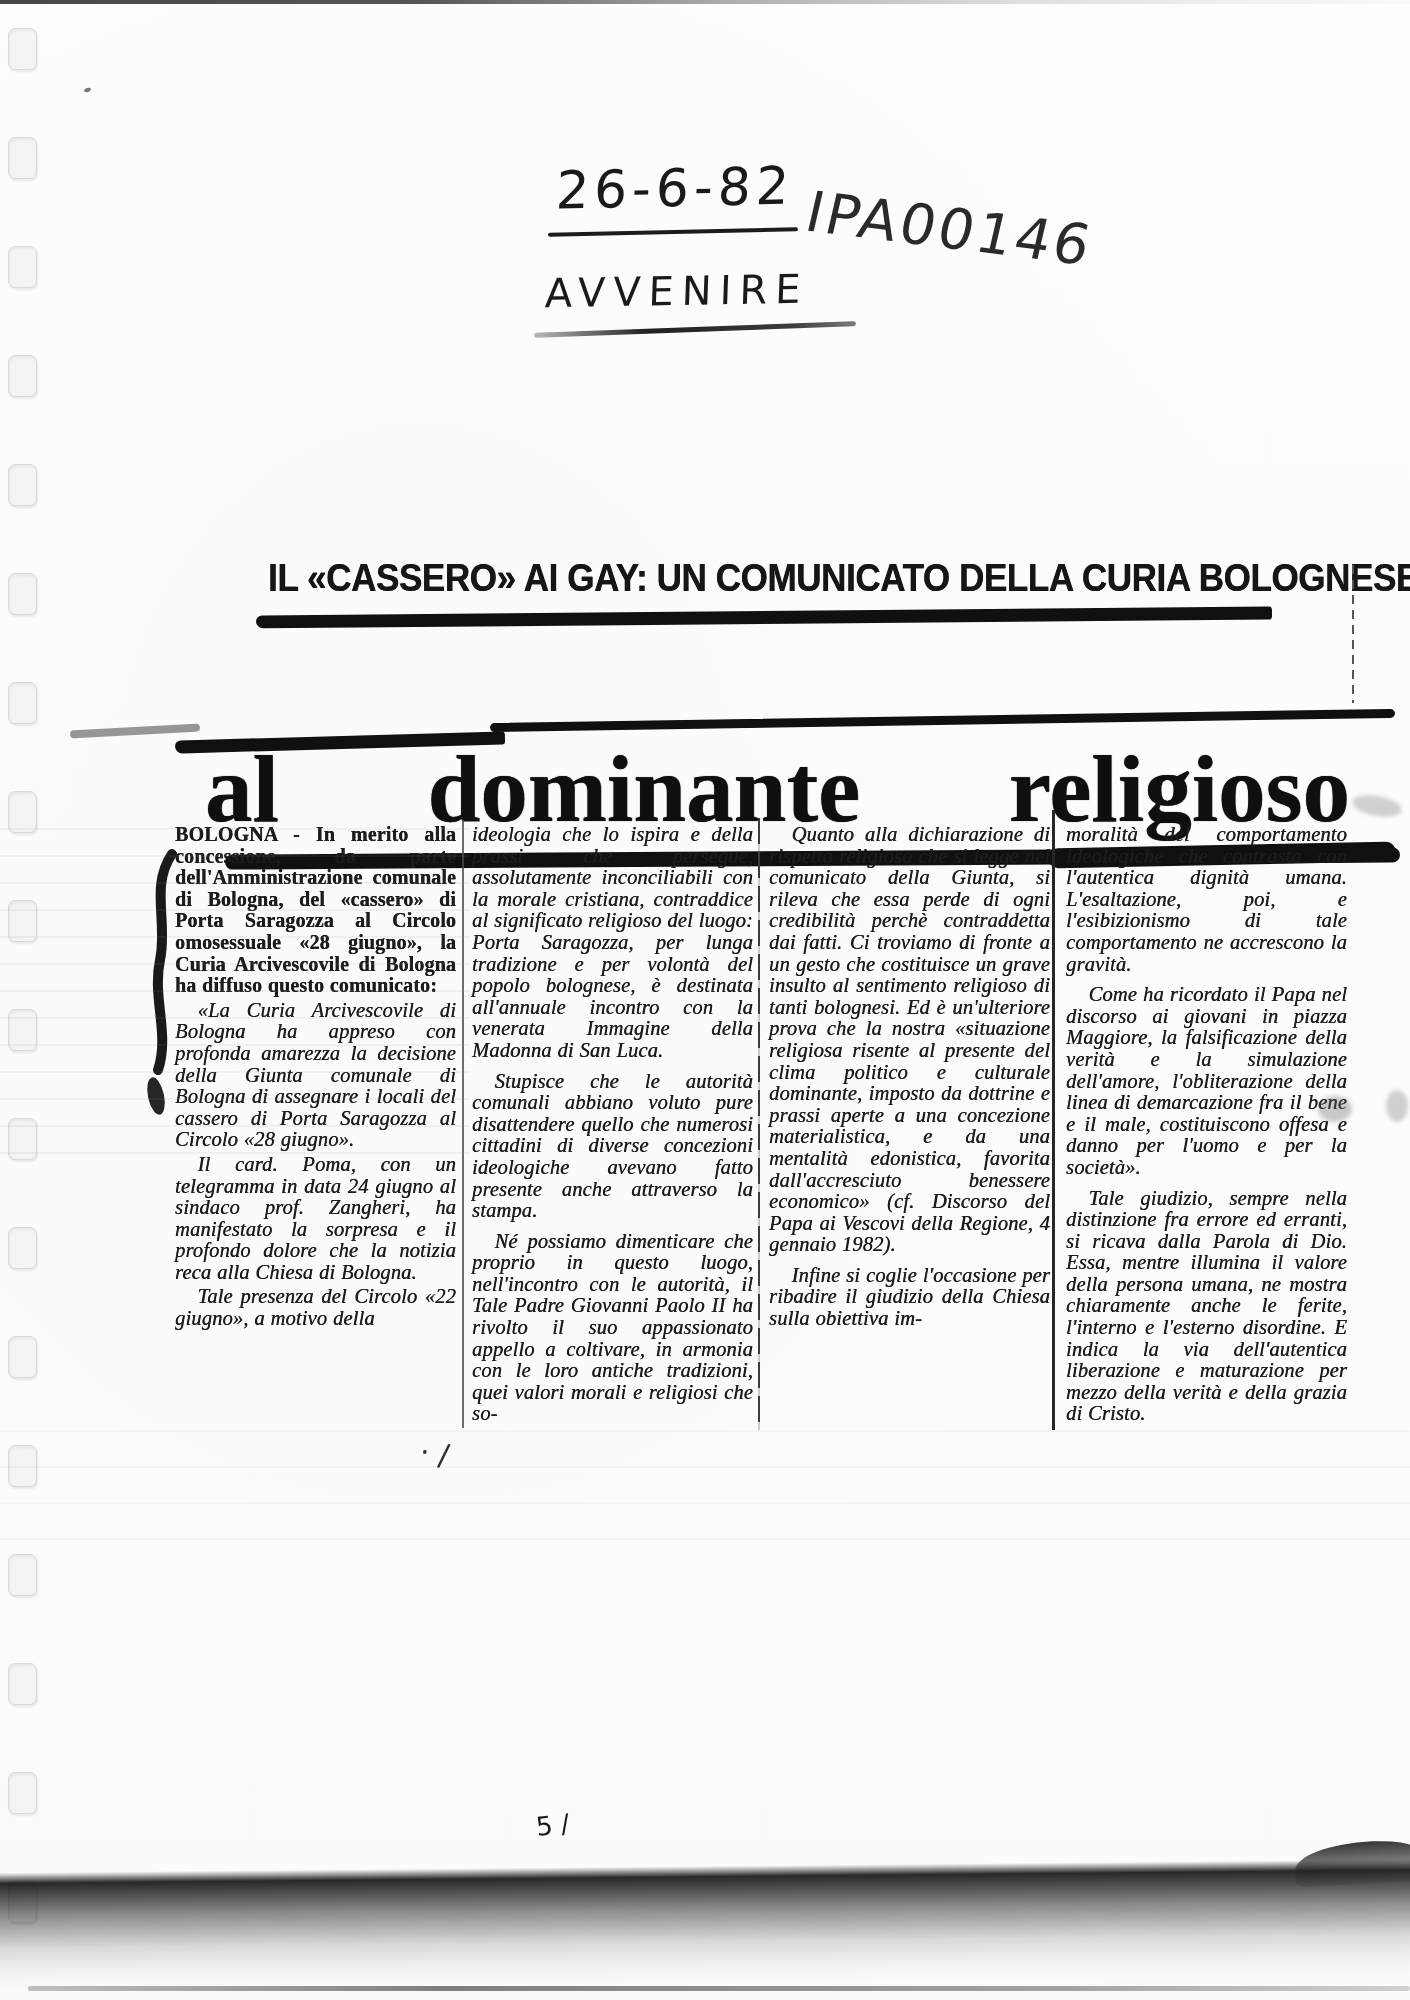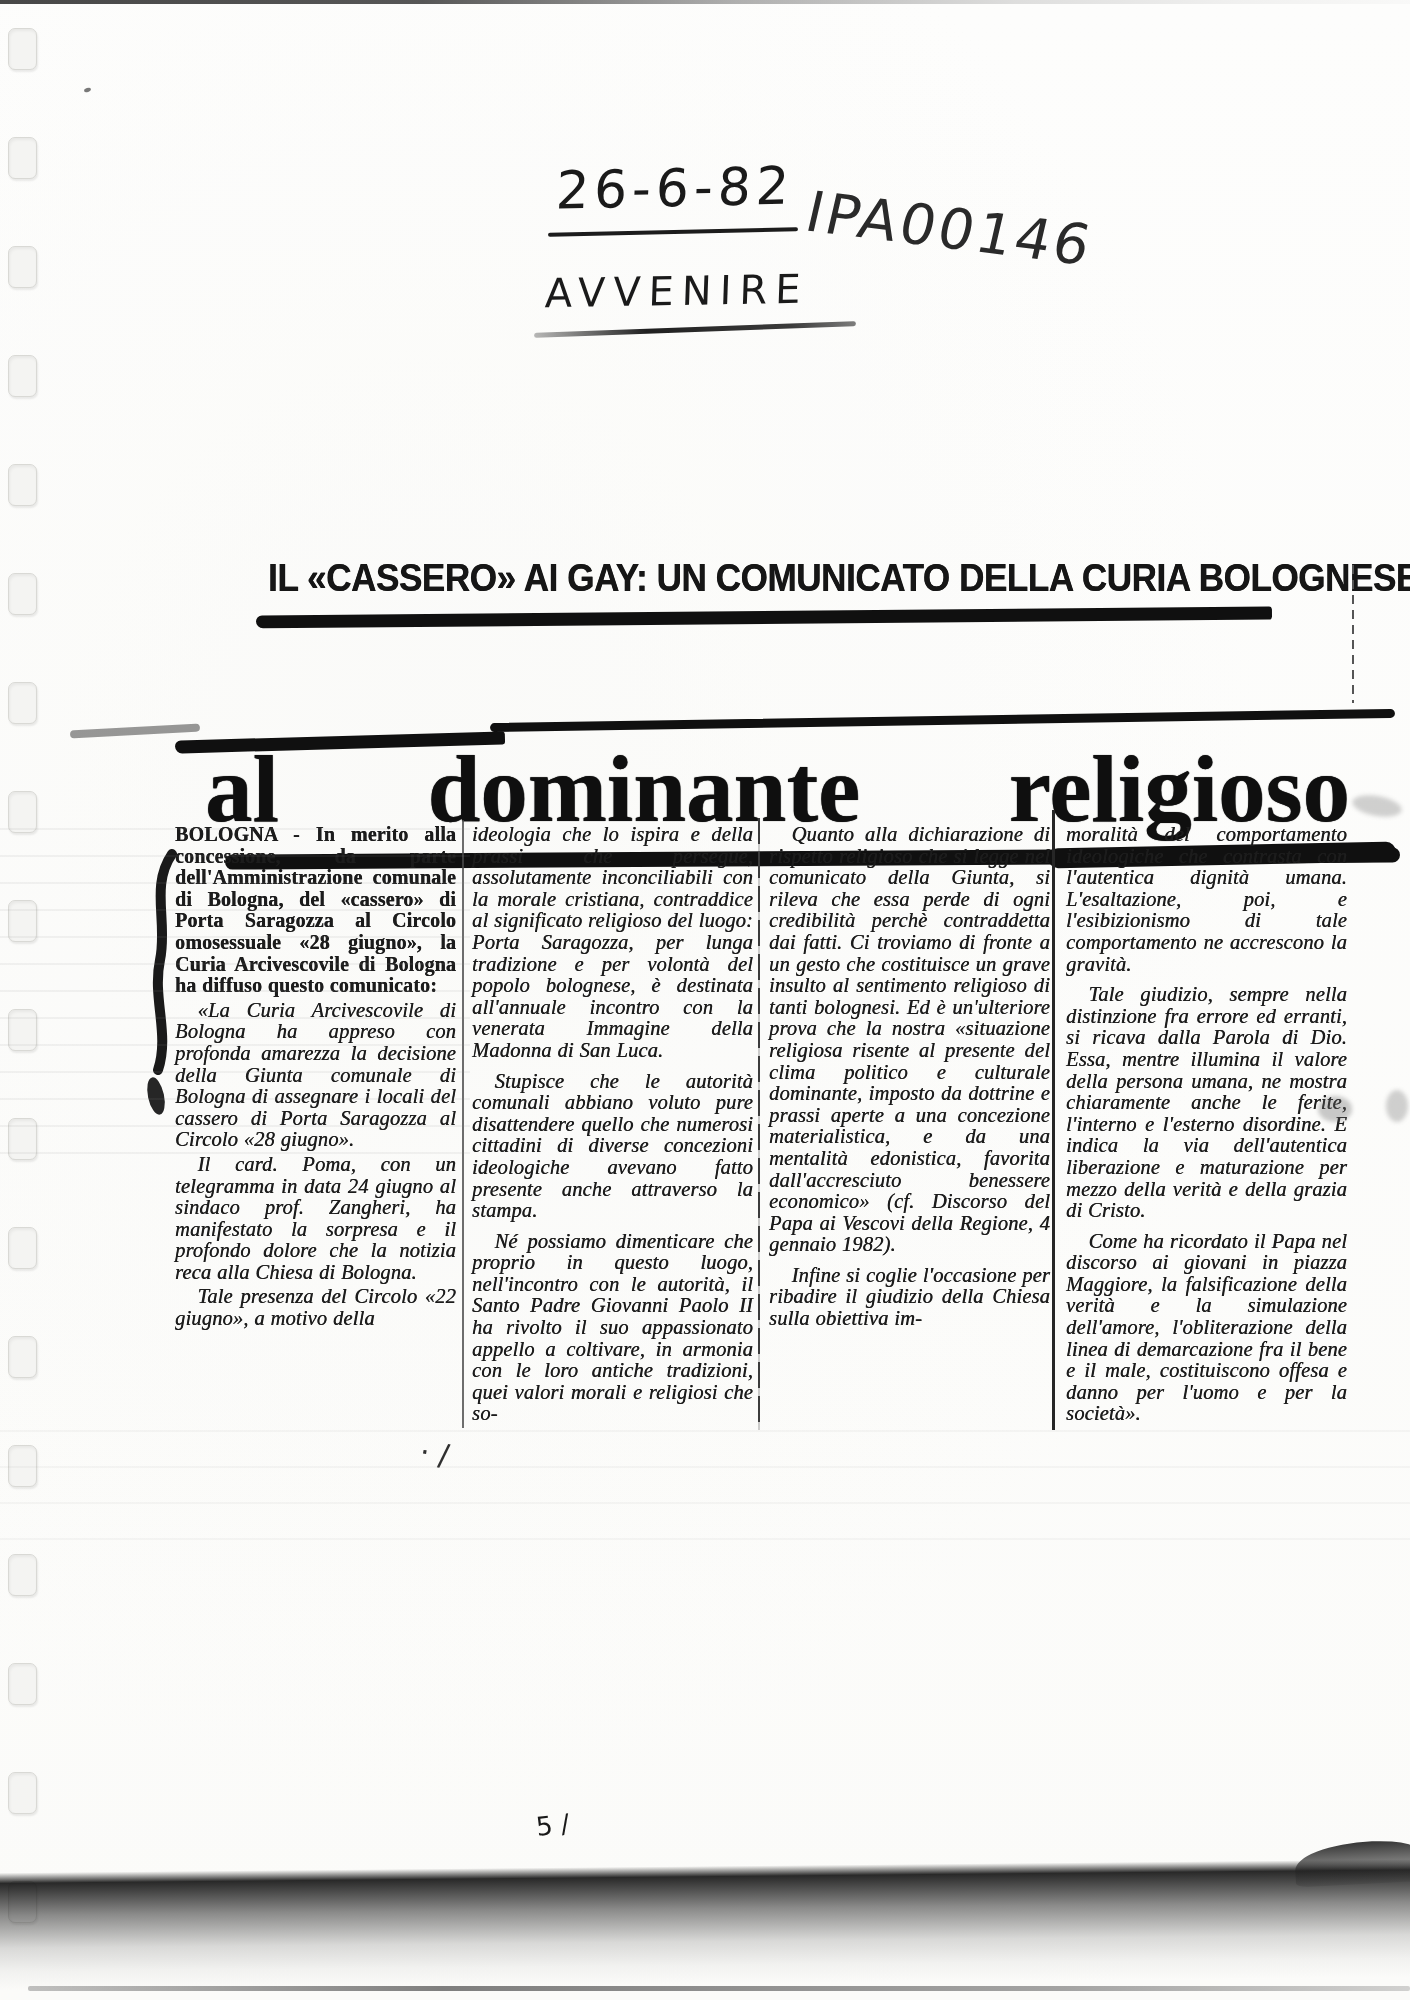--- a/index.html
+++ b/index.html
@@ -133,30 +133,30 @@
   <div class="columns">
     <div class="col">
       <p class="lead">BOLOGNA - In merito alla concessione, da parte dell'Amministrazione comunale di Bologna, del «cassero» di Porta Saragozza al Circolo omosessuale «28 giugno», la Curia Arcivescovile di Bologna ha diffuso questo comunicato:</p>
       <p class="it indent">«La Curia Arcivescovile di Bologna ha appreso con profonda amarezza la decisione della Giunta comunale di Bologna di assegnare i locali del cassero di Porta Saragozza al Circolo «28 giugno».</p>
       <p class="it indent">Il card. Poma, con un telegramma in data 24 giugno al sindaco prof. Zangheri, ha manifestato la sorpresa e il profondo dolore che la notizia reca alla Chiesa di Bologna.</p>
       <p class="it indent">Tale presenza del Circolo «22 giugno», a motivo della</p>
     </div>
     <div class="col">
       <p class="it">ideologia che lo ispira e della prassi che persegue, assolutamente inconciliabili con la morale cristiana, contraddice al significato religioso del luogo: Porta Saragozza, per lunga tradizione e per volontà del popolo bolognese, è destinata all'annuale incontro con la venerata Immagine della Madonna di San Luca.</p>
       <p class="it indent">Stupisce che le autorità comunali abbiano voluto pure disattendere quello che numerosi cittadini di diverse concezioni ideologiche avevano fatto presente anche attraverso la stampa.</p>
-      <p class="it indent">Né possiamo dimenticare che proprio in questo luogo, nell'incontro con le autorità, il Santo Padre Giovanni Paolo II ha rivolto il suo appassionato appello a coltivare, in armonia con le loro antiche tradizioni, quei valori morali e religiosi che so-</p>
+      <p class="it indent">Né possiamo dimenticare che proprio in questo luogo, nell'incontro con le autorità, il Tale Padre Giovanni Paolo II ha rivolto il suo appassionato appello a coltivare, in armonia con le loro antiche tradizioni, quei valori morali e religiosi che so-</p>
     </div>
     <div class="col">
       <p class="it indent">Quanto alla dichiarazione di rispetto religioso che si legge nel comunicato della Giunta, si rileva che essa perde di ogni credibilità perchè contraddetta dai fatti. Ci troviamo di fronte a un gesto che costituisce un grave insulto al sentimento religioso di tanti bolognesi. Ed è un'ulteriore prova che la nostra «situazione religiosa risente al presente del clima politico e culturale dominante, imposto da dottrine e prassi aperte a una concezione materialistica, e da una mentalità edonistica, favorita dall'accresciuto benessere economico» (cf. Discorso del Papa ai Vescovi della Regione, 4 gennaio 1982).</p>
       <p class="it indent">Infine si coglie l'occasione per ribadire il giudizio della Chiesa sulla obiettiva im-</p>
     </div>
     <div class="col">
       <p class="it">moralità del comportamento ideologiche che contrasta con l'autentica dignità umana. L'esaltazione, poi, e l'esibizionismo di tale comportamento ne accrescono la gravità.</p>
+      <p class="it indent">Come ha ricordato il Papa nel discorso ai giovani in piazza Maggiore, la falsificazione della verità e la simulazione dell'amore, l'obliterazione della linea di demarcazione fra il bene e il male, costituiscono offesa e danno per l'uomo e per la società».</p>
       <p class="it indent">Tale giudizio, sempre nella distinzione fra errore ed erranti, si ricava dalla Parola di Dio. Essa, mentre illumina il valore della persona umana, ne mostra chiaramente anche le ferite, l'interno e l'esterno disordine. E indica la via dell'autentica liberazione e maturazione per mezzo della verità e della grazia di Cristo.</p>
-      <p class="it indent">Come ha ricordato il Papa nel discorso ai giovani in piazza Maggiore, la falsificazione della verità e la simulazione dell'amore, l'obliterazione della linea di demarcazione fra il bene e il male, costituiscono offesa e danno per l'uomo e per la società».</p>
     </div>
   </div>
 
   <div class="hand mark-mid">· /</div>
   <div class="hand mark-bottom">5 /</div>
 
   <div class="smudge sm-a"></div>
   <div class="smudge sm-b"></div>
   <div class="smudge sm-c"></div>
   <div class="streaks1"></div>

